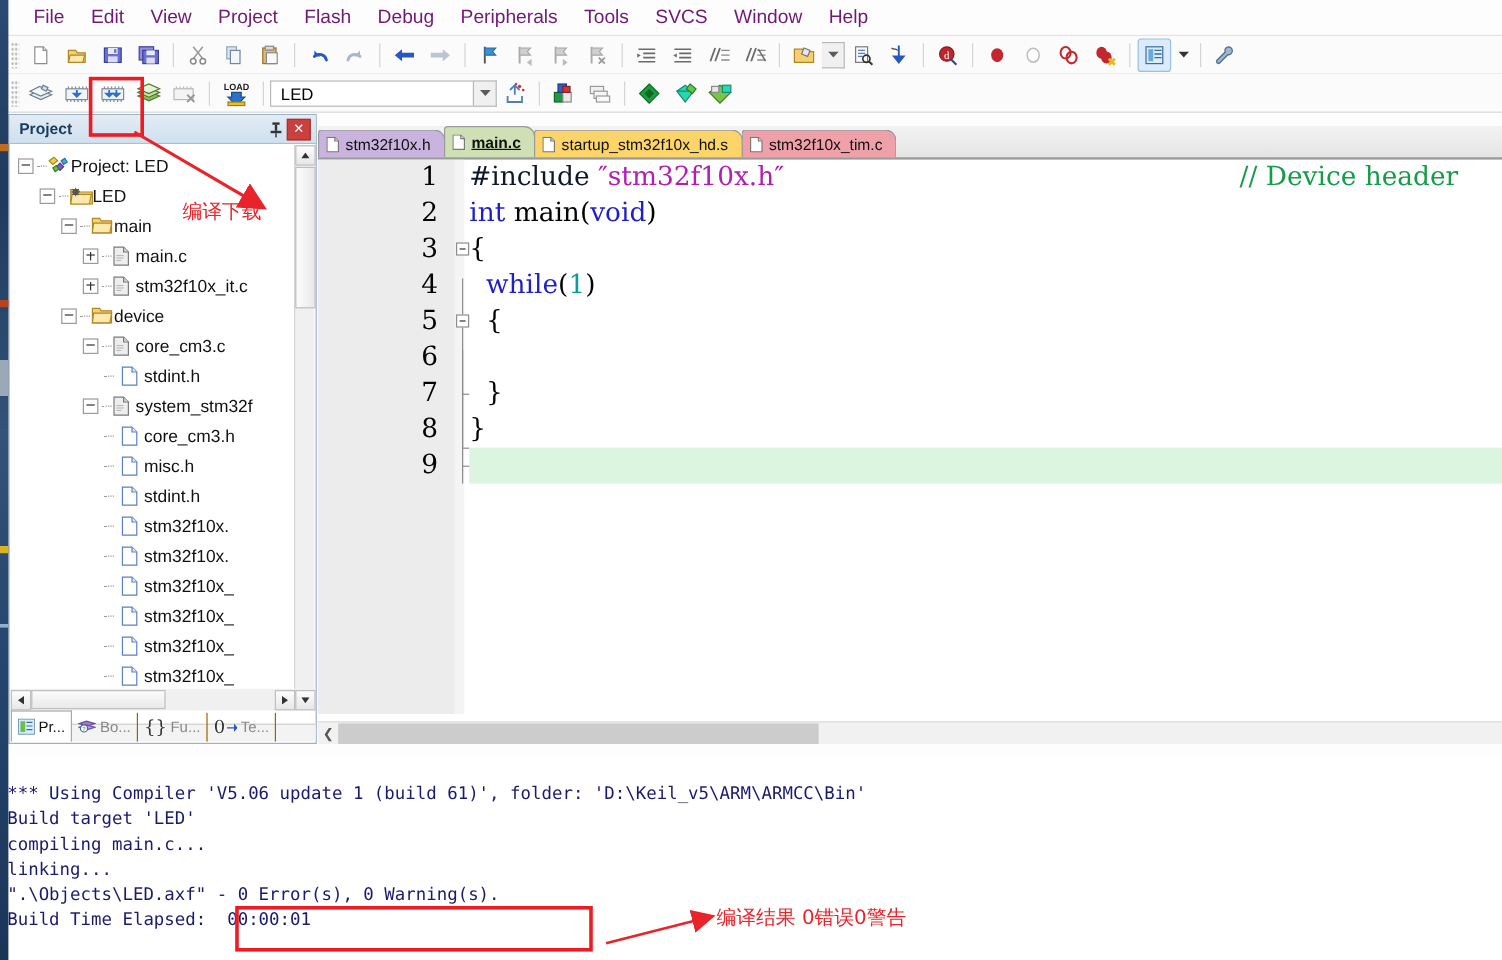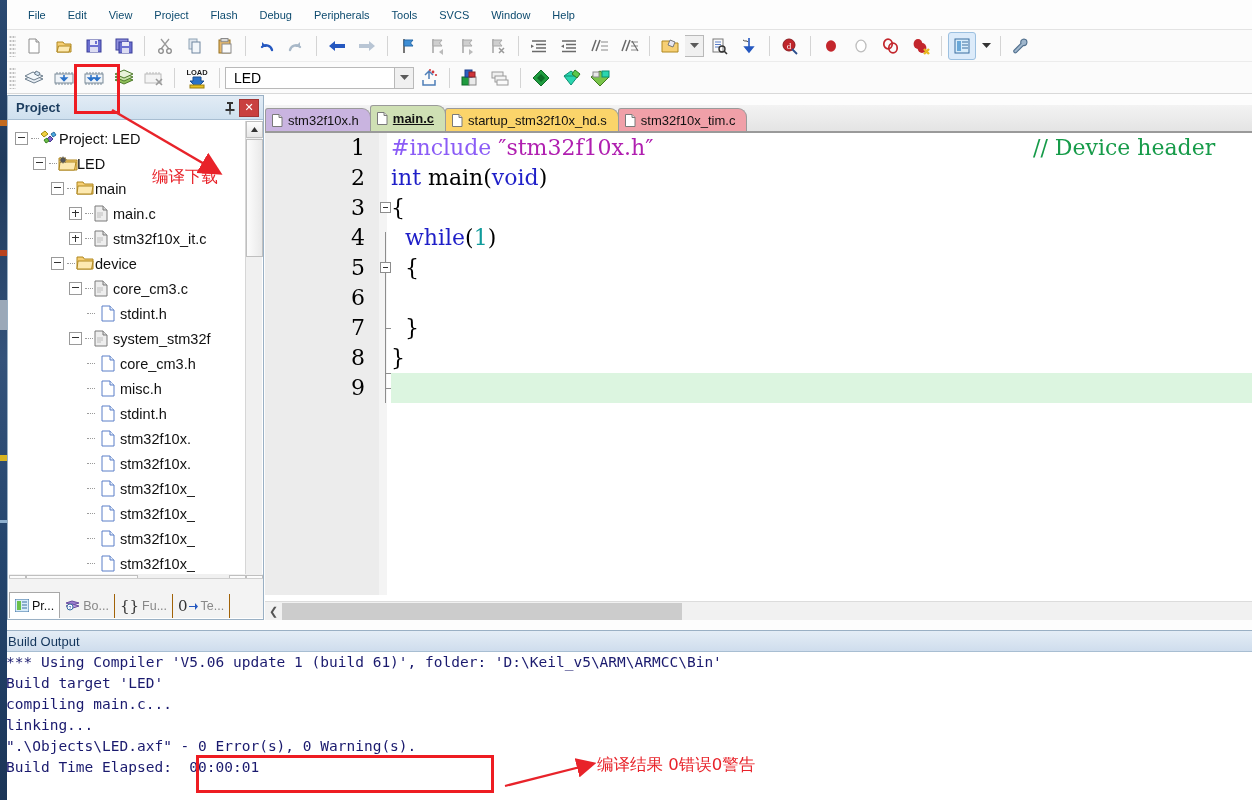--- a/index.html
+++ b/index.html
@@ -16,21 +16,21 @@
   
   .bg-strip{position:absolute;left:0;top:0;width:7px;height:800px;
     background:linear-gradient(180deg,#2b4a72 0%,#1f3a5c 20%,#34527a 45%,#24456d 70%,#1b3557 100%);
     z-index:60;}
   .bg-strip .fleck{position:absolute;left:0;width:7px;height:6px;}
 
   
   .menubar{position:absolute;left:7px;top:0;width:1245px;height:30px;
     background:#fdfdfd;border-bottom:1px solid #e3e3e3;
     display:flex;align-items:center;padding-left:10px;box-sizing:border-box;}
-  .menubar .mi{padding:4px 11px;font-size:11px;color:#0c4a6e;cursor:default;white-space:nowrap;}
+  .menubar .mi{padding:4px 11px;font-size:16px;color:#701a75;cursor:default;white-space:nowrap;}
 
   
   .tbrow{position:absolute;left:7px;width:1245px;height:32px;background:#fbfbfb;
     display:flex;align-items:center;box-sizing:border-box;}
   #tb1{top:30px;border-bottom:1px solid #ececec;}
   #tb2{top:62px;border-bottom:1px solid #d9d9d9;}
   .grip{width:7px;height:22px;margin:0 3px 0 2px;
     background-image:radial-gradient(circle,#bdbdbd 1px,transparent 1.2px);
     background-size:3px 4px;}
   .tbtn{width:26px;height:26px;margin:0 1px;display:flex;align-items:center;justify-content:center;
@@ -71,21 +71,21 @@
   .vscroll{position:absolute;right:1px;top:25px;width:17px;height:466px;background:#f0f0f0;
     border-left:1px solid #d6d6d6;box-sizing:border-box;}
   .sbbtn{width:17px;height:17px;background:linear-gradient(180deg,#fdfdfd,#e7e7e7);
     border:1px solid #bfbfbf;box-sizing:border-box;display:flex;align-items:center;justify-content:center;}
   .vthumb{position:absolute;left:0;top:18px;width:17px;height:118px;
     background:linear-gradient(90deg,#fcfcfc,#e9e9e9);border:1px solid #bfbfbf;box-sizing:border-box;}
   .hscroll{position:absolute;left:1px;bottom:27px;width:254px;height:18px;background:#f0f0f0;
     box-sizing:border-box;display:flex;align-items:center;}
   .hthumb{height:16px;width:112px;background:linear-gradient(180deg,#fcfcfc,#e9e9e9);
     border:1px solid #bfbfbf;box-sizing:border-box;}
-  .panel-tabs{position:absolute;left:1px;bottom:1px;width:254px;height:40px;
+  .panel-tabs{position:absolute;left:1px;bottom:1px;width:254px;height:15px;
     background:#f3f3f3;border-top:1px solid #cfcfcf;display:flex;align-items:flex-end;box-sizing:border-box;}
   .ptab{height:24px;display:flex;align-items:center;padding:0 5px;font-size:12.5px;color:#888;
     border-right:1px solid #a16207;white-space:nowrap;}
   .ptab.active{background:#fff;border:1px solid #a8a8a8;border-bottom:none;color:#111;height:25px;}
 
   
   #editor{position:absolute;left:265px;top:105px;width:987px;height:515px;background:#fff;}
   .tabbar{position:absolute;left:0;top:0;width:987px;height:26px;
     background:linear-gradient(180deg,#f3f3f3,#e4e4e4);display:flex;align-items:flex-end;}
   .etab{height:23px;display:flex;align-items:center;padding:0 11px 0 6px;font-size:13px;
@@ -108,21 +108,21 @@
     font-family:"DejaVu Serif","Liberation Serif",serif;font-size:22px;}
   .hl-line{position:absolute;left:126px;top:0;width:861px;height:30px;background:#dcf5e0;}
   .fold{position:absolute;left:115px;top:9px;width:11px;height:11px;border:1px solid #8d8d8d;
     background:#fff;box-sizing:border-box;}
   .fold:before{content:"";position:absolute;left:2px;top:4px;width:5px;height:1px;background:#333;}
   .foldbar{position:absolute;left:120px;width:1px;background:#8d8d8d;}
   .foldend{position:absolute;width:5px;height:1px;background:#8d8d8d;left:120px;}
 
   .kw{color:#1f1fc8;}
   .str{color:#b01fb0;}
-  .pre{color:#8b5cf6;}
+  .pre{color:#0f172a;}
   .cmt{color:#169b49;}
   .num{color:#0f9b9b;}
   .pln{color:#000;}
 
   .ehscroll{position:absolute;left:0;bottom:0;width:987px;height:19px;background:#f1f1f1;
     border-top:1px solid #dcdcdc;display:flex;align-items:center;box-sizing:border-box;}
   .ehthumb{height:17px;width:400px;background:#cccccc;border:1px solid #cccccc;box-sizing:border-box;}
   .ehbtn{width:17px;height:17px;display:flex;align-items:center;justify-content:center;color:#555;font-size:11px;}
 
   
@@ -853,23 +853,20 @@
         </div>
     </div>
 
     <div class="ehscroll">
       <div class="ehbtn">❮</div>
       <div class="ehthumb"></div>
     </div>
   </div>
 
   <div id="build">
-    <div class="bo-title">
-      <span>Build Output</span>
-    </div>
     <div class="bo-body" id="bobody">
         <div class="bo-line">*** Using Compiler 'V5.06 update 1 (build 61)', folder: 'D:\Keil_v5\ARM\ARMCC\Bin'</div>
         <div class="bo-line">Build target 'LED'</div>
         <div class="bo-line">compiling main.c...</div>
         <div class="bo-line">linking...</div>
         <div class="bo-line">".\Objects\LED.axf" - 0 Error(s), 0 Warning(s).</div>
         <div class="bo-line">Build Time Elapsed:  00:00:01</div>
       </div>
   </div>
 

